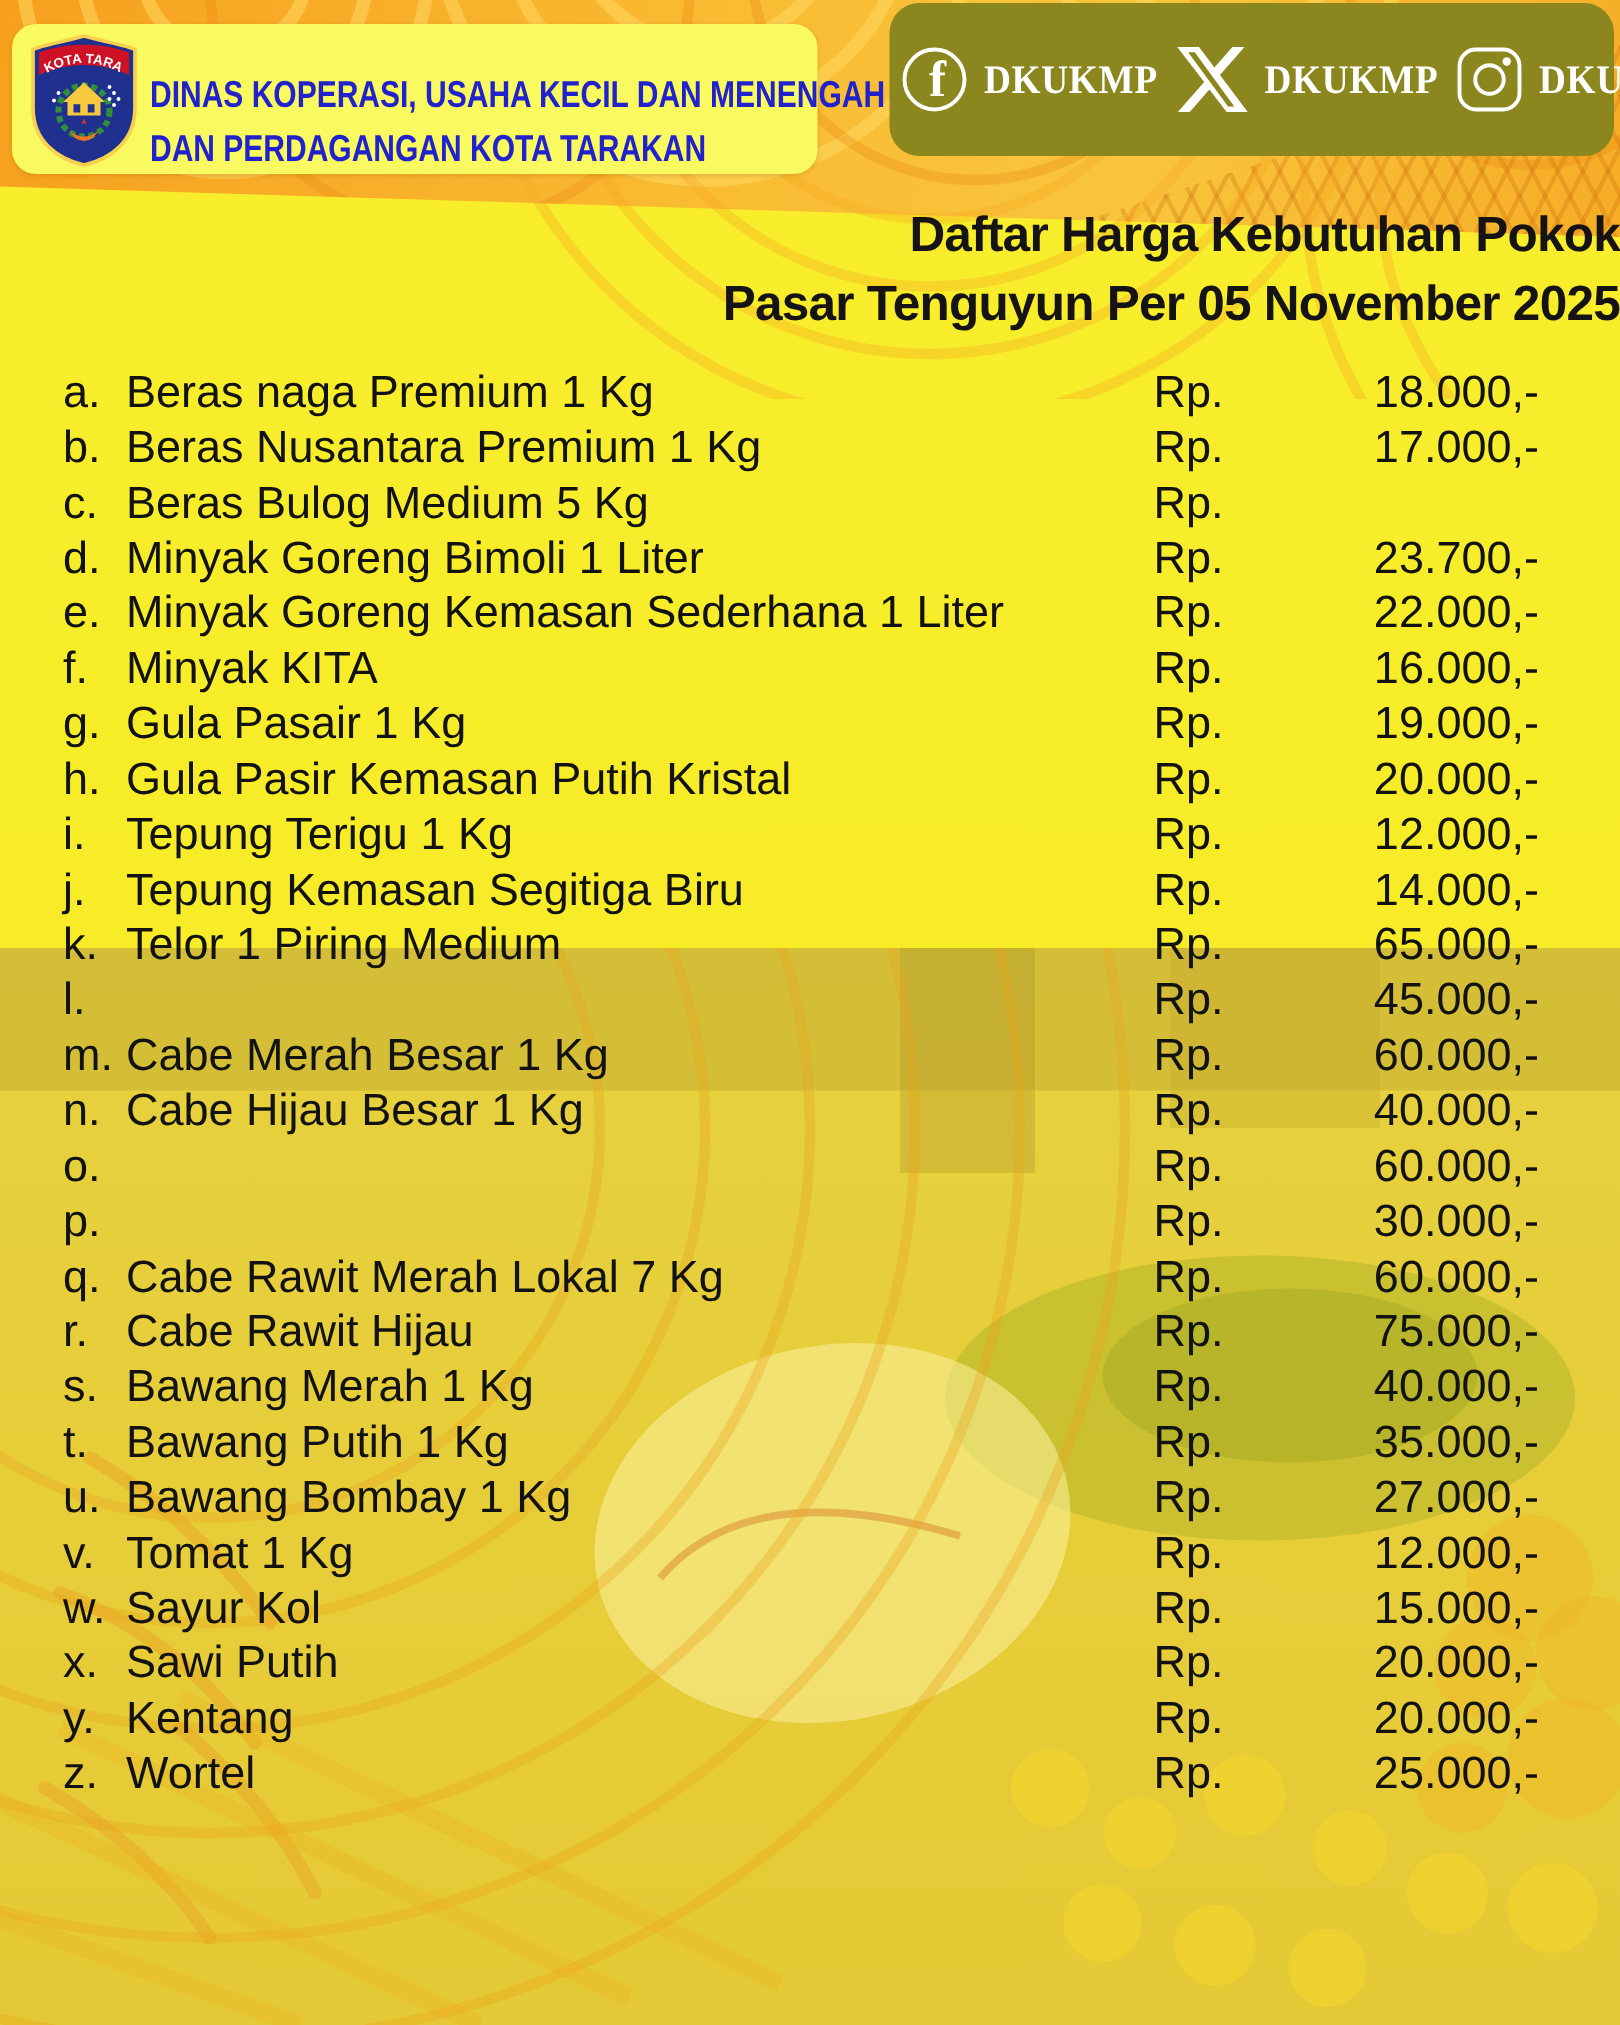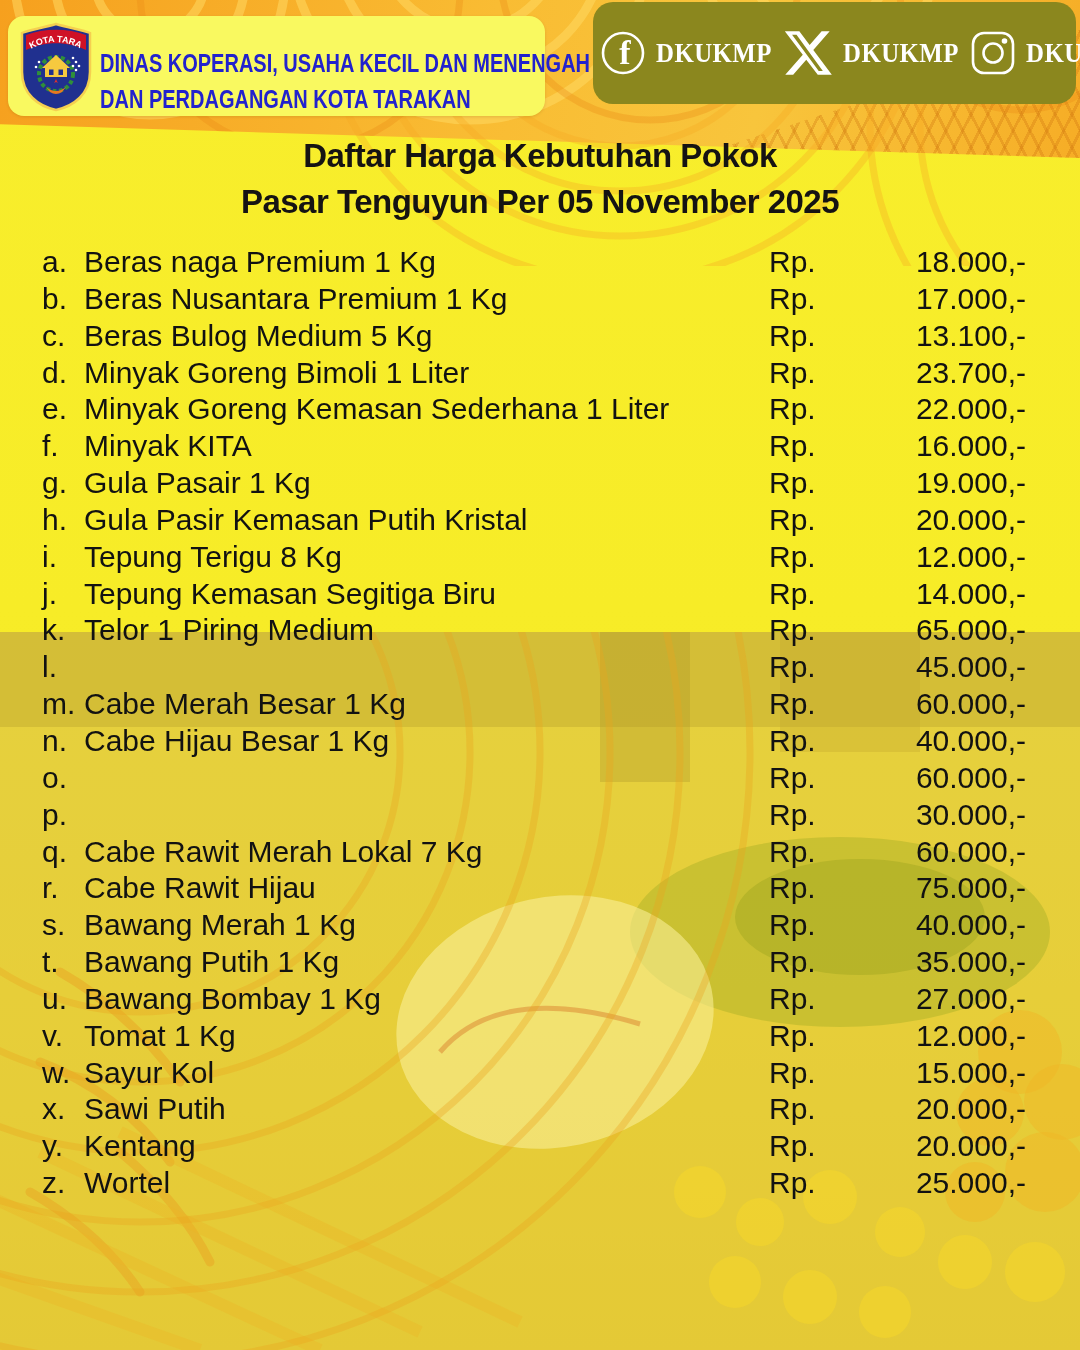--- a/index.html
+++ b/index.html
@@ -22,21 +22,21 @@
   .emblem{position:absolute;left:10px;top:5px;}
   .agency{position:absolute;left:92px;top:29px;color:#2222cd;font-weight:bold;font-size:25px;line-height:36px;
           transform:scaleX(.8);transform-origin:left center;white-space:nowrap;letter-spacing:0;}
   
   .socialbar{position:absolute;left:593px;top:2px;width:483px;height:102px;background:#8b871e;border-radius:20px;
              display:flex;align-items:center;justify-content:space-evenly;padding:0 6px;box-sizing:border-box;}
   .soc{display:flex;align-items:center;gap:9px;}
   .soc .handle{color:#fff;font-family:"Liberation Serif",serif;font-weight:bold;font-size:27px;letter-spacing:.5px;
                transform:scaleX(.92);transform-origin:left center;}
   
-  .title{position:absolute;left:0;top:133px;width:1080px;text-align:center;color:#151313;font-weight:bold;
+  .title{position:absolute;left:0;top:133px;width:1080px;text-align:right;color:#151313;font-weight:bold;
          font-size:33px;letter-spacing:-.5px;line-height:46px;z-index:6;}
   
   .list{position:absolute;left:0;top:244px;width:1080px;z-index:6;}
   .row{position:relative;height:36.85px;font-size:30px;line-height:36.85px;color:#121212;}
   .row span{position:absolute;white-space:nowrap;}
   .c-letter{left:42px;}
   .c-name{left:84px;text-align:center;}
   .c-cur{left:742px;margin-left:27px;}
   .c-price{right:54px;width:240px;text-align:right;}
   
@@ -211,21 +211,20 @@
       <span class="c-letter">b.</span>
       <span class="c-name">Beras Nusantara Premium 1 Kg</span>
       <span class="c-cur">Rp.</span>
       <span class="c-price">17.000,-</span>
     </div>
 
     <div class="row">
       <span class="c-letter">c.</span>
       <span class="c-name">Beras Bulog Medium 5 Kg</span>
       <span class="c-cur">Rp.</span>
-      <span class="c-price">13.100,-</span>
     </div>
 
     <div class="row">
       <span class="c-letter">d.</span>
       <span class="c-name">Minyak Goreng Bimoli 1 Liter</span>
       <span class="c-cur">Rp.</span>
       <span class="c-price">23.700,-</span>
     </div>
 
     <div class="row">
@@ -251,21 +250,21 @@
 
     <div class="row">
       <span class="c-letter">h.</span>
       <span class="c-name">Gula Pasir Kemasan Putih Kristal</span>
       <span class="c-cur">Rp.</span>
       <span class="c-price">20.000,-</span>
     </div>
 
     <div class="row">
       <span class="c-letter">i.</span>
-      <span class="c-name">Tepung Terigu 8 Kg</span>
+      <span class="c-name">Tepung Terigu 1 Kg</span>
       <span class="c-cur">Rp.</span>
       <span class="c-price">12.000,-</span>
     </div>
 
     <div class="row">
       <span class="c-letter">j.</span>
       <span class="c-name">Tepung Kemasan Segitiga Biru</span>
       <span class="c-cur">Rp.</span>
       <span class="c-price">14.000,-</span>
     </div>

